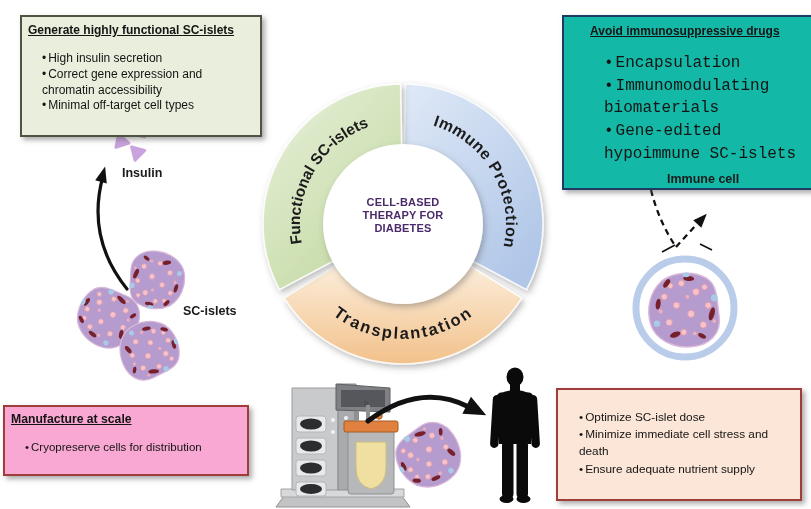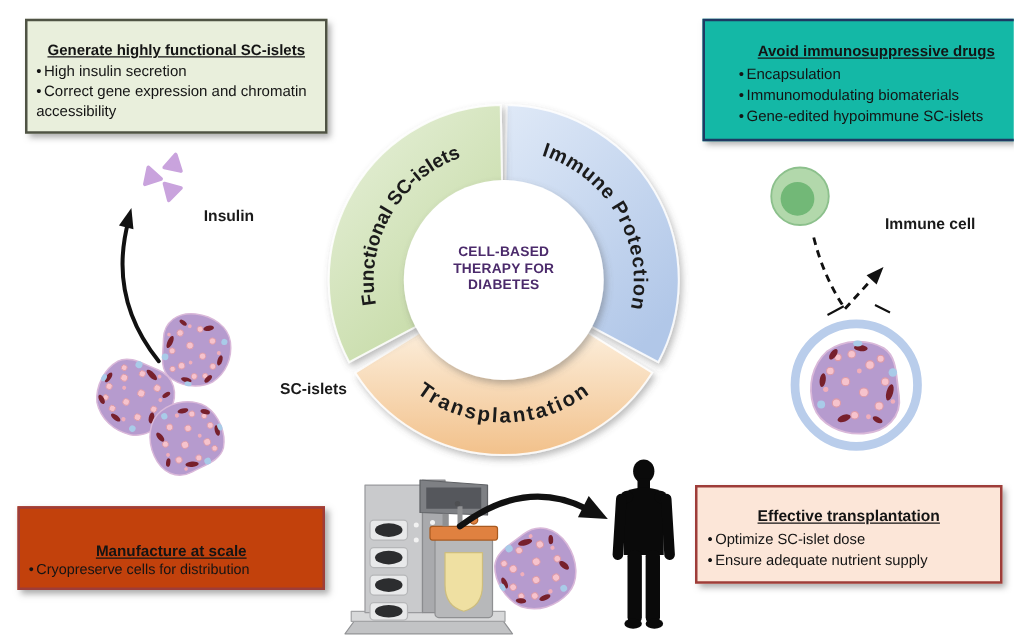--- a/index.html
+++ b/index.html
@@ -7,37 +7,37 @@
     width:811px;height:509px;position:relative;background:#ffffff;
     font-family:"Liberation Sans",sans-serif;overflow:hidden;
     -webkit-font-smoothing:antialiased;
   }
   svg{position:absolute;left:0;top:0;}
   .box{
     position:absolute;border:2px solid;box-shadow:3px 3px 5px rgba(90,90,90,.5);
     color:#141414;
   }
   .box h3{
-    margin:11px 0 3px;font-size:12px;font-weight:bold;text-align:center;
+    margin:1px 0 3px;font-size:12px;font-weight:bold;text-align:left;
     text-decoration:underline;white-space:nowrap;
   }
-  .box ul{margin:1px;padding:0;list-style:none;}
+  .box ul{margin:14px;padding:0;list-style:none;}
   .box li::before{content:"\2022";margin-right:2px;}
   #box-functional{left:20px;top:15px;width:226px;padding:5px 6px 7px;background:#e9efdc;border-color:#4f5344;}
   #box-functional ul{font-size:12px;line-height:1.32;}
   #box-immune{left:562px;top:15px;width:222px;padding:6px 26px 8px;background:#14b8a6;border-color:#1f3a63;}
-  #box-immune ul{font-size:12px;line-height:1.42;}
-  #box-manufacture{left:14px;top:405px;width:230px;padding:16px 6px 6px;background:#c2410c;border-color:#9e3d39;}
+  #box-immune ul{font-size:16px;line-height:1.42;font-family:Liberation Mono, monospace;}
+  #box-manufacture{left:3px;top:405px;width:230px;padding:4px 6px 6px;background:#f9a8d4;border-color:#9e3d39;}
   #box-manufacture h3{font-size:12.2px;margin-bottom:1px;}
   #box-manufacture ul{font-size:11.5px;line-height:1.24;}
   #box-transplant{left:556px;top:388px;width:228px;padding:5px 7px 7px;background:#fce6d8;border-color:#9e3d39;}
   #box-transplant h3{font-size:12.5px;}
   #box-transplant ul{font-size:11.8px;line-height:1.46;}
   .small-label{
-    position:absolute;font-size:12.5px;font-weight:bold;color:#1a1a1a;white-space:nowrap;margin-left:41px;
+    position:absolute;font-size:12.5px;font-weight:bold;color:#1a1a1a;white-space:nowrap;
   }
   #label-insulin{left:122px;top:166px;}
   #label-scislets{left:183px;top:304px;}
   #label-immunecell{left:667px;top:172px;}
   #center-label{
     position:absolute;left:323px;top:196px;width:160px;text-align:center;
     font-size:11px;font-weight:bold;color:#4b2a6b;line-height:1.17;letter-spacing:.2px;
   }
   .ring-label{font-weight:bold;fill:#1b1b1b;}
 </style>
@@ -196,43 +196,44 @@
     <ellipse cx="506.5" cy="499" rx="7" ry="4"></ellipse>
     <ellipse cx="523.5" cy="499" rx="7" ry="4"></ellipse>
   </g>
 </svg>
 
 <div class="box" id="box-functional">
   <h3>Generate highly functional SC-islets</h3>
   <ul>
     <li>High insulin secretion</li>
     <li>Correct gene expression and chromatin accessibility</li>
+    <li>Minimal off-target cell types</li>
   </ul>
 </div>
 
 <div class="box" id="box-immune">
   <h3>Avoid immunosuppressive drugs</h3>
   <ul>
     <li>Encapsulation</li>
     <li>Immunomodulating biomaterials</li>
     <li>Gene-edited hypoimmune SC-islets</li>
   </ul>
 </div>
 
 <div class="box" id="box-manufacture">
   <h3>Manufacture at scale</h3>
   <ul>
     <li>Cryopreserve cells for distribution</li>
   </ul>
 </div>
 
 <div class="box" id="box-transplant">
-  <h3>Effective transplantation</h3>
   <ul>
     <li>Optimize SC-islet dose</li>
+    <li>Minimize immediate cell stress and death</li>
     <li>Ensure adequate nutrient supply</li>
   </ul>
 </div>
 
 <div class="small-label" id="label-insulin">Insulin</div>
 <div class="small-label" id="label-scislets">SC-islets</div>
 <div class="small-label" id="label-immunecell">Immune cell</div>
 
 <div id="center-label">
   <div>CELL-BASED</div>

